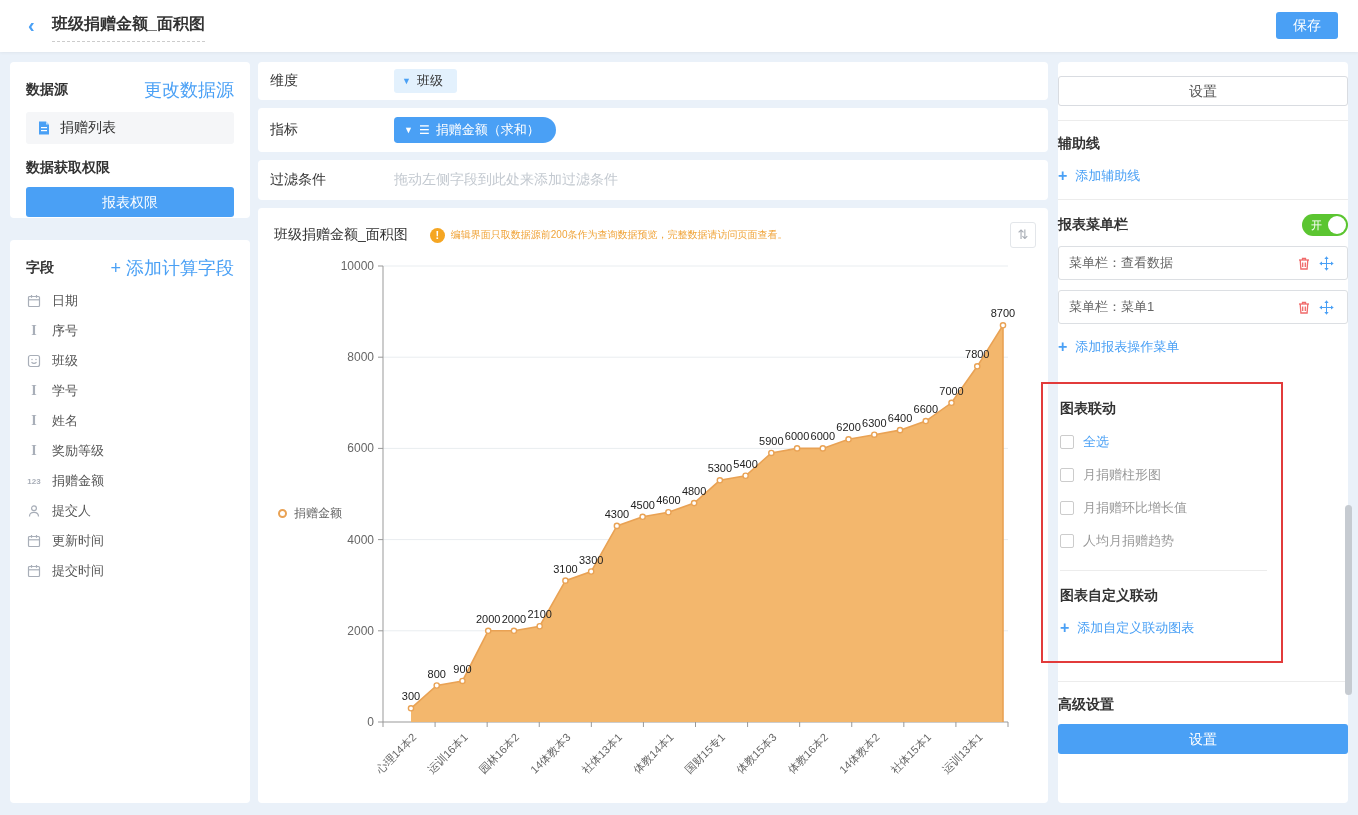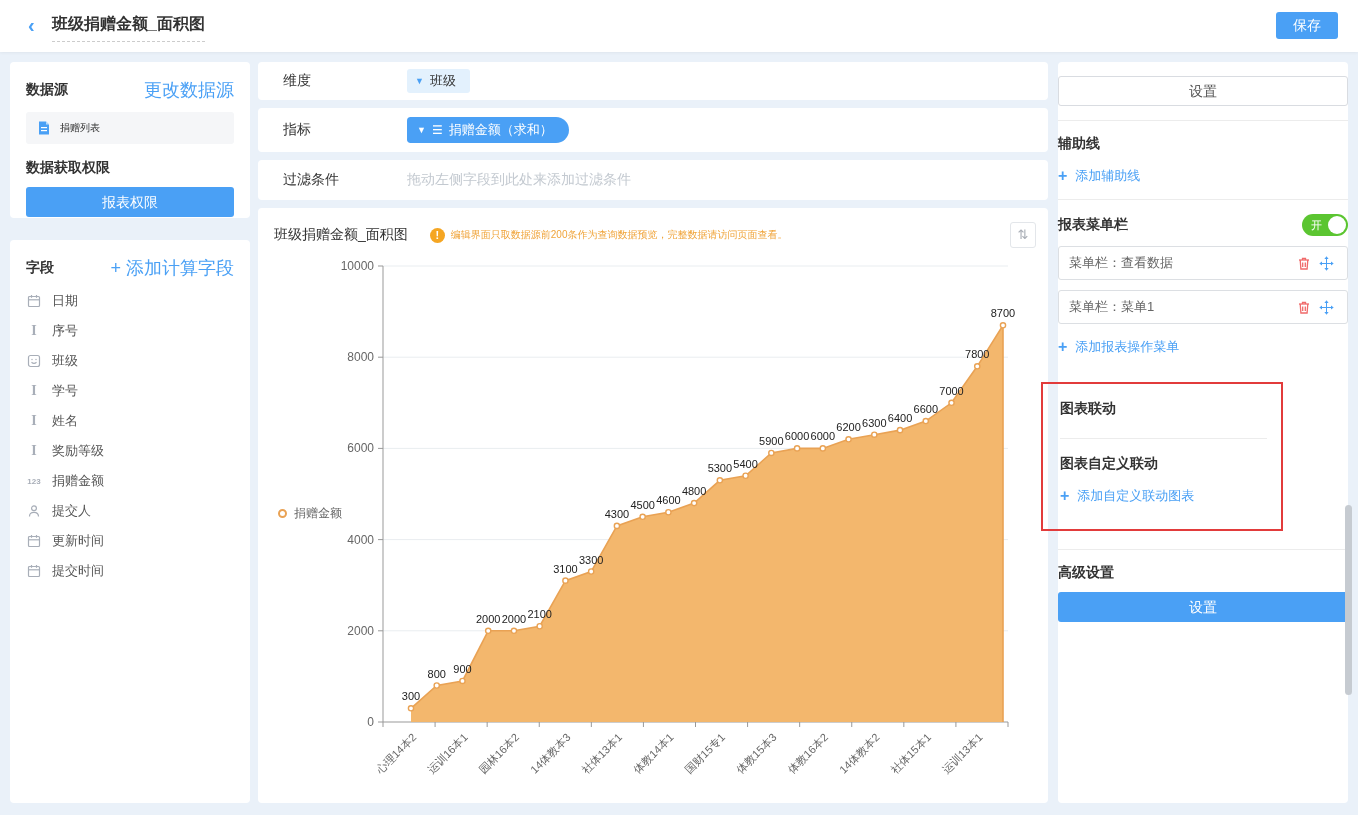--- a/index.html
+++ b/index.html
@@ -29,34 +29,34 @@
     text-align:center; line-height:27px; cursor:pointer;
   }
   .card { position:absolute; background:#fff; border-radius:4px; }
   
   .card-ds { left:10px; top:62px; width:240px; height:156px; padding:16px; }
   .row-between { display:flex; justify-content:space-between; align-items:center; }
   .sec-title { font-size:14px; font-weight:bold; color:#333; }
   .blue-link { font-size:18px; color:#4aa0f5; cursor:pointer; }
   .ds-item {
     margin-top:10px; height:32px; background:#f5f6f8; border-radius:3px;
-    display:flex; align-items:center; padding-left:10px; gap:8px; font-size:10px; color:#333;
+    display:flex; align-items:center; padding-left:10px; gap:8px; font-size:14px; color:#333;
   }
   .perm-title { margin-top:15px; }
   .blue-btn {
     margin-top:10px; height:30px; width:100%; background:#4aa0f5; color:#fff;
     font-size:14px; border:none; border-radius:3px; text-align:center; line-height:30px; cursor:pointer;
   }
   .card-fields { left:10px; top:240px; width:240px; height:563px; padding:16px; }
   .field-list { margin-top:6px; }
   .field-item { height:30px; display:flex; align-items:center; gap:10px; font-size:13px; color:#555; cursor:pointer; }
   .field-icon { width:16px; display:inline-flex; justify-content:center; align-items:center; }
   
   .cfg-row { position:absolute; left:258px; width:790px; background:#fff; border-radius:4px;
-    display:flex; align-items:center; padding-left:25px; }
+    display:flex; align-items:center; padding-left:12px; }
   .cfg-row .cfg-label { font-size:14px; color:#333; width:124px; flex:none; }
   .row-dim { top:62px; height:38px; }
   .row-metric { top:108px; height:44px; }
   .row-filter { top:160px; height:40px; }
   .dim-tag {
     background:#e3f1fd; color:#333; font-size:13px; height:24px; border-radius:3px;
     display:inline-flex; align-items:center; padding:0 14px 0 8px; gap:6px; cursor:pointer;
   }
   .dim-tag .caret { color:#4aa0f5; font-size:9px; }
   .metric-tag {
@@ -422,20 +422,38 @@
         </span>
       </div>
     </div>
   <div class="add-link">
     <span class="plus">+</span>
     <span>添加报表操作菜单</span>
   </div>
 
   <div class="linkage-box">
     <div class="sec-title">图表联动</div>
+    <div id="linkage-options">
+        <div class="chk-row">
+          <span class="chk-box"></span>
+          <span class="chk-label link">全选</span>
+        </div>
+        <div class="chk-row">
+          <span class="chk-box"></span>
+          <span class="chk-label">月捐赠柱形图</span>
+        </div>
+        <div class="chk-row">
+          <span class="chk-box"></span>
+          <span class="chk-label">月捐赠环比增长值</span>
+        </div>
+        <div class="chk-row">
+          <span class="chk-box"></span>
+          <span class="chk-label">人均月捐赠趋势</span>
+        </div>
+      </div>
     <div class="divider" style="margin:20px 0 16px 0;"></div>
     <div class="sec-title">图表自定义联动</div>
     <div class="add-link">
       <span class="plus">+</span>
       <span>添加自定义联动图表</span>
     </div>
   </div>
 
   <div class="divider" style="margin-top:18px;"></div>
   <div class="sec-title adv-title">高级设置</div>

